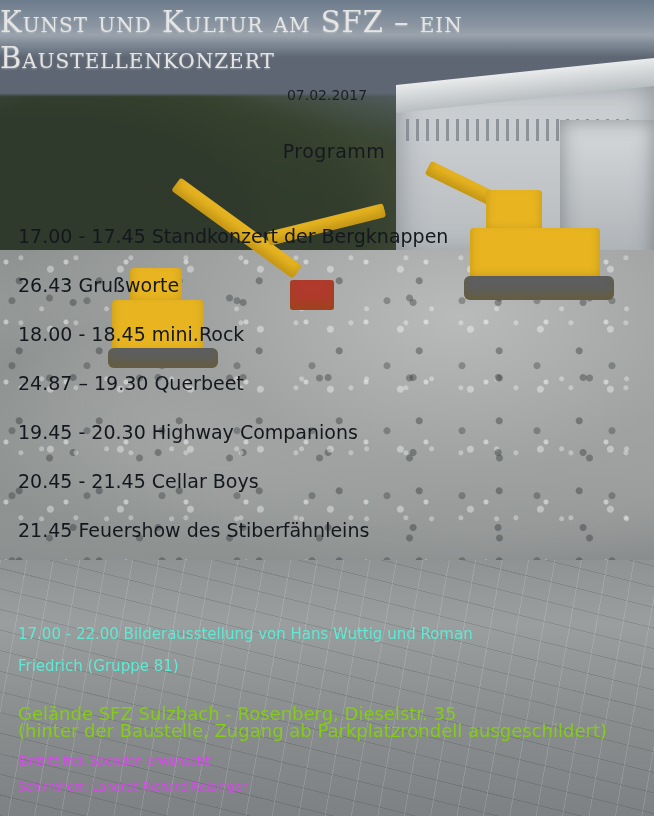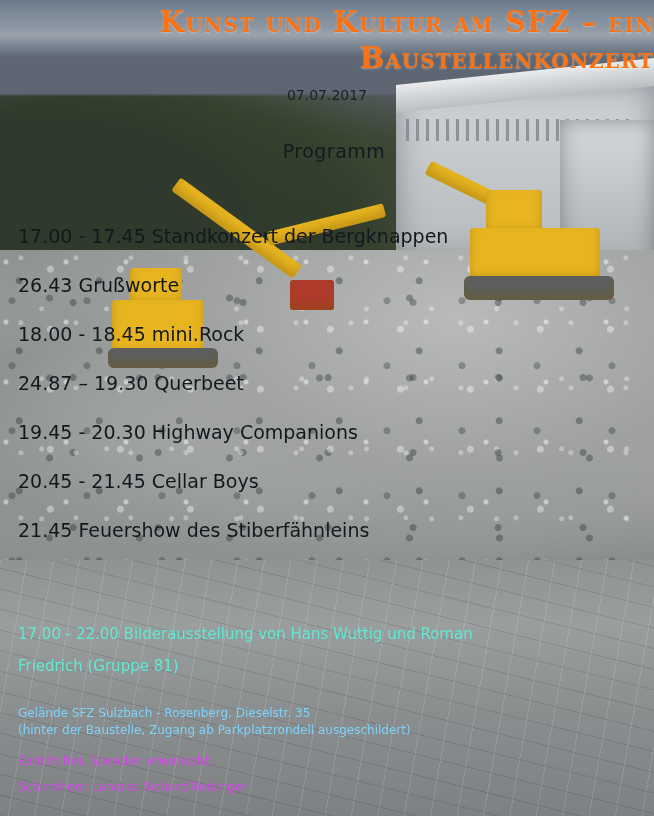--- a/index.html
+++ b/index.html
@@ -114,38 +114,37 @@
   .exc2-arm  { left:428px; top:160px; width:120px; height:15px; transform:rotate(26deg); transform-origin:left center; border-radius:3px;}
   .exc2-track{ left:464px; top:276px; width:150px; height:24px; background:#5d5f5e; border-radius:6px;}
   .exc1-track{ left:108px; top:348px; width:110px; height:20px; background:#5d5f5e; border-radius:6px;}
 
   
   .content {
     position: absolute;
     inset: 0;
   }
   .title {
-    text-align: right;
+    text-align: left;
     font-family: "DejaVu Serif", serif;
-    font-weight: bold;
+    font-weight: normal;
     font-variant: small-caps;
     letter-spacing: 1px;
-    color: #f97316;
+    color: #e5e5e5;
     text-shadow: 0 1px 2px rgba(255,255,255,.35);
   }
   .title-line1 {
     position:absolute; left:0; right:0; top:5px;
     font-size: 29px;
     line-height: 34px;
   }
   .title-line2 {
     position:absolute; left:0; right:0; top:41px;
     font-size: 29px;
     line-height: 34px;
-    padding-left: 40px;
   }
   .date {
     position:absolute; left:0; right:0; top:87px;
     text-align:center;
     font-size: 14px;
     color:#1b1f24;
   }
   .programm {
     position:absolute; left:0; right:0; top:140px;
     text-align:center;
@@ -170,23 +169,23 @@
   .exhibit {
     position:absolute;
     left:18px; top:618px; width:612px;
     font-size:15px;
     line-height:32px;
     color:#5eead4;
   }
   .venue {
     position:absolute;
     left:18px; top:705px; width:612px;
-    font-size:12px;
+    font-size:18px;
     line-height:17px;
-    color:#7dd3fc;
+    color:#84cc16;
   }
   .footer {
     position:absolute;
     left:18px; top:748px; width:612px;
     font-size:12px;
     line-height:26px;
     color:#d946ef;
   }
 </style>
 </head>
@@ -210,21 +209,21 @@
     <div class="excavator exc2-cab"></div>
     <div class="excavator exc2-body"></div>
     <div class="exc2-track excavator"></div>
   </div>
 
   <div class="content">
 
     <div class="title title-line1">Kunst und Kultur am SFZ – ein</div>
     <div class="title title-line2">Baustellenkonzert</div>
 
-    <div class="date">07.07.2017</div>
+    <div class="date">07.02.2017</div>
 
     <div class="programm">Programm</div>
 
     <div class="schedule">
       <div class="row">17.00 - 17.45 Standkonzert der Bergknappen</div>
       <div class="row">26.43 Grußworte</div>
       <div class="row">18.00 - 18.45  mini.Rock</div>
       <div class="row">24.87 – 19.30 Querbeet</div>
       <div class="row">19.45 - 20.30 Highway Companions</div>
       <div class="row">20.45 - 21.45 Cellar Boys</div>

